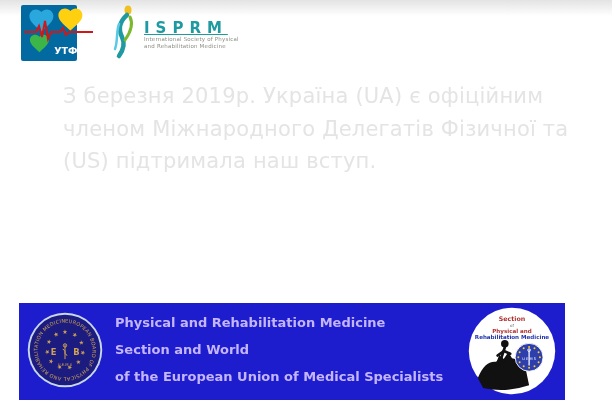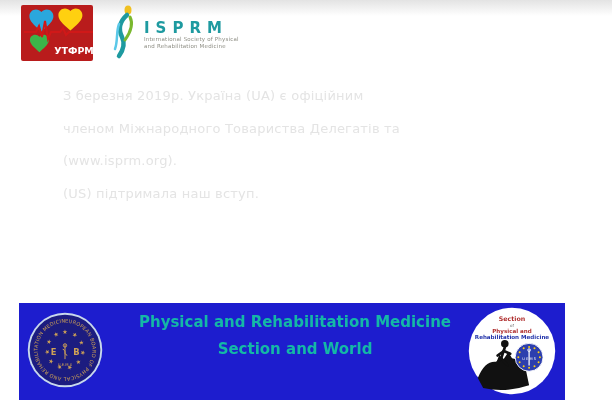--- a/index.html
+++ b/index.html
@@ -7,51 +7,51 @@
     width:612px;height:400px;position:relative;overflow:hidden;
     background:#ffffff;
     font-family:"DejaVu Sans","Liberation Sans",sans-serif;
   }
   .top-gradient{
     position:absolute;left:0;top:0;width:612px;height:16px;
     background:linear-gradient(#e3e3e3,#ffffff);
   }
   
   .utfrm-logo{
-    position:absolute;left:21px;top:5px;width:72px;height:56px;
-    background:#b91c1c;border-radius:2px;
+    position:absolute;left:21px;top:5px;width:56px;height:56px;
+    background:#0369a1;border-radius:2px;
   }
   .isprm-logo{
     position:absolute;left:112px;top:4px;width:130px;height:58px;
     display:flex;align-items:flex-start;
   }
   .isprm-figure{width:30px;height:56px;flex:0 0 auto;}
   .isprm-textcol{margin-top:16px;margin-left:2px;}
   .isprm-wordmark{
     color:#1e9aa0;font-weight:bold;font-size:15px;letter-spacing:6px;
-    line-height:16px;white-space:nowrap;
+    line-height:16px;white-space:nowrap;text-decoration:underline;
   }
   .isprm-sub{
     color:#8e8e84;font-size:5.5px;line-height:7px;white-space:nowrap;
     letter-spacing:0.2px;
   }
   
   .article{
     position:absolute;left:63px;top:80px;width:540px;
-    color:#e4e4e4;font-size:13px;line-height:32.5px;
+    color:#e4e4e4;font-size:21px;line-height:32.5px;
     letter-spacing:0.2px;white-space:nowrap;
   }
   
   .banner{
     position:absolute;left:19px;top:303px;width:546px;height:97px;
     background:#1d1dce;
   }
   .banner-text{
     position:absolute;left:96px;top:6px;width:360px;
-    text-align:center;color:#14b8a6;font-weight:bold;font-size:15px;
+    color:#c4b5fd;font-weight:bold;font-size:13px;
     line-height:27px;white-space:nowrap;
   }
   .seal-left{position:absolute;left:8px;top:9px;width:76px;height:76px;}
   .seal-right{position:absolute;left:448px;top:3px;width:90px;height:90px;}
   svg{display:block;}
 </style>
 </head>
 <body>
 
 <div class="top-gradient"></div>
@@ -81,22 +81,21 @@
   </svg>
   <div class="isprm-textcol">
     <div class="isprm-wordmark">ISPRM</div>
     <div class="isprm-sub">International Society of Physical</div>
     <div class="isprm-sub">and Rehabilitation Medicine</div>
   </div>
 </div>
 
 <div class="article">
   <div>З березня 2019р. Україна (UA) є офіційним</div>
-  <div>членом Міжнародного Товариства Делегатів та</div>
-  <div>(www.isprm.org).</div>
+  <div>членом Міжнародного Делегатів Фізичної та</div>
   <div>(US) підтримала наш вступ.</div>
 </div>
 
 <div class="banner">
 
   <svg class="seal-left" viewBox="0 0 100 100">
     <circle cx="50" cy="50" r="49" fill="#c8d8ec"></circle>
     <circle cx="50" cy="50" r="46.5" fill="#1c1c80"></circle>
     <defs>
       <path id="ringPath" d="M50,14 a36,36 0 1,1 -0.01,0"></path>
@@ -123,20 +122,21 @@
       <line x1="50" y1="43" x2="50" y2="62"></line>
       <circle cx="50" cy="44" r="2.2"></circle>
       <path d="M47 49 C53 51 47 55 53 57"></path>
     </g>
     <text x="50" y="71" text-anchor="middle" fill="#cfa255" font-size="5">U.E.M.S</text>
   </svg>
 
   <div class="banner-text">
     <div>Physical and Rehabilitation Medicine</div>
     <div>Section and World</div>
+    <div>of the European Union of Medical Specialists</div>
   </div>
 
   <svg class="seal-right" viewBox="0 0 100 100">
     <circle cx="50" cy="50" r="48" fill="#ffffff"></circle>
     <text x="50" y="17" text-anchor="middle" fill="#b03030" font-size="7" font-weight="bold">Section</text>
     <text x="50" y="23" text-anchor="middle" fill="#666666" font-size="4.5">of</text>
     <text x="50" y="30" text-anchor="middle" fill="#b03030" font-size="6.2" font-weight="bold">Physical and</text>
     <text x="50" y="37" text-anchor="middle" fill="#2233aa" font-size="6.2" font-weight="bold">Rehabilitation Medicine</text>
 
     <g>

